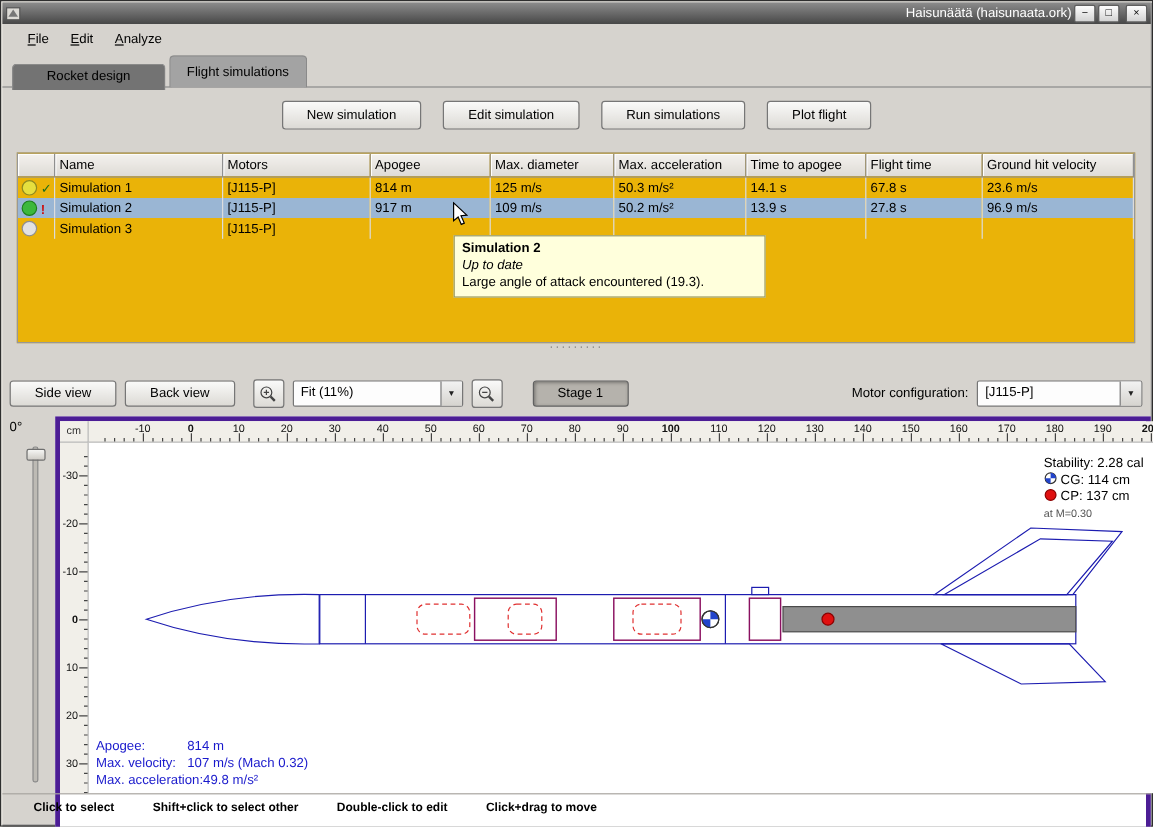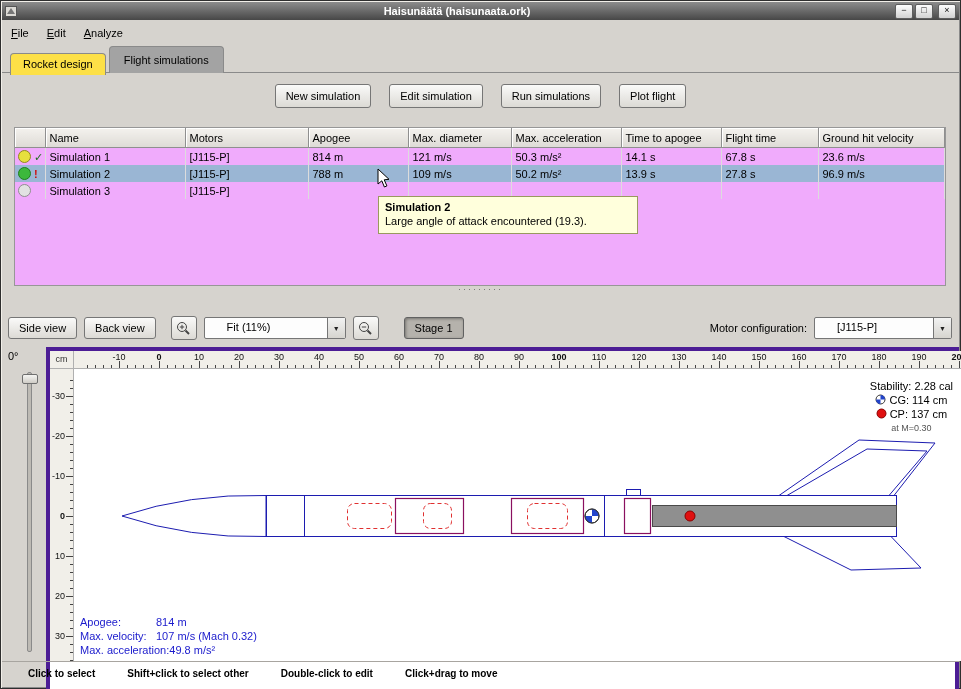--- a/index.html
+++ b/index.html
@@ -7,50 +7,50 @@
        font-family:"Liberation Sans","DejaVu Sans",sans-serif;font-size:11px;color:#000;
        background:#d6d3ce}
   .window{position:absolute;inset:0;background:#d6d3ce;
           box-shadow:inset 0 0 0 1px #2e2e2e, inset 2px 2px 0 #f2efe9, inset -2px -2px 0 #8a8a8a}
 
   
   .titlebar{position:absolute;top:2px;left:2px;right:2px;height:18px;
             background:linear-gradient(180deg,#8c8c8c,#474747);
             display:flex;align-items:center;padding:0 3px;box-sizing:border-box}
   .app-icon{width:16px;height:14px;display:flex;align-items:center}
-  .tb-title{flex:1;text-align:center;color:#fff;font-weight:bold;font-size:11px;
+  .tb-title{flex:1;text-align:right;color:#fff;font-weight:normal;font-size:11px;
             white-space:nowrap;overflow:hidden}
   .tb-btn{width:16px;height:13px;background:linear-gradient(#fdfdfd,#d2d2d2);
           border:1px solid #5e5e5e;border-radius:2px;font-size:9px;line-height:11px;
           text-align:center;margin-left:2px;color:#111;cursor:default}
   .tb-btn.close{margin-left:5px}
 
   
-  .menubar{position:absolute;top:20px;left:2px;right:16px;height:24px;padding:3px 0 0 0;box-sizing:border-box}
+  .menubar{position:absolute;top:20px;left:2px;right:16px;height:24px;padding:3px 0 0 12px;box-sizing:border-box}
   .menu-item{display:inline-block;padding:3px 9px;line-height:14px}
   .menu-item::first-letter{text-decoration:underline}
 
   
   .tabstrip{position:absolute;top:44px;left:2px;right:2px;height:29px;border-bottom:1px solid #8a8a8a;
             padding-left:8px;box-sizing:border-box}
   .tab{display:inline-block;position:relative;border:1px solid #8a8a8a;border-bottom:none;
-       border-radius:4px 4px 0 0;background:#fde047;padding:4px 12px;top:6px;margin-right:3px;line-height:13px}
+       border-radius:4px 4px 0 0;background:#737373;padding:4px 28px;top:6px;margin-right:3px;line-height:13px}
   .tab.active{top:2px;padding:7px 14px 6px;background:#a3a3a3;z-index:3;margin-bottom:-1px}
 
   
   .sim-toolbar{position:absolute;top:84px;left:0;right:0;height:24px;display:flex;
                justify-content:center;gap:18px}
   .btn{font-family:inherit;font-size:11px;color:#000;background:linear-gradient(#fafaf9,#dcdad5);
-       border:1px solid #767676;border-radius:3px;padding:3px 10px;line-height:14px;cursor:default}
+       border:1px solid #767676;border-radius:3px;padding:3px 20px;line-height:14px;cursor:default}
   .btn.pressed{background:#b5b2ac;box-shadow:inset 1px 1px 3px rgba(0,0,0,.35);border-color:#616161}
   .icon-btn{width:26px;height:24px;padding:2px;display:inline-flex;align-items:center;justify-content:center}
 
   
   .table-panel{position:absolute;top:127px;left:14px;right:15px;height:157px;border:1px solid #979797;
-               background:#f0abfc;overflow:hidden}
+               background:#eab308;overflow:hidden}
   table.sim-table{border-collapse:collapse;width:100%;table-layout:fixed;font-size:11px}
   .sim-table th{height:17px;padding:1px 4px;font-weight:normal;text-align:left;white-space:nowrap;overflow:hidden;
                 background:linear-gradient(#f4f2ee,#dedbd6);border-right:1px solid #8f8f8f;
                 border-bottom:1px solid #8f8f8f;box-shadow:inset 1px 1px 0 #fff}
   .sim-table td{height:17px;padding:0 4px;border-right:1px solid #dcdcdc;white-space:nowrap;overflow:hidden}
   .sim-table tr.selected td{background:var(--selection)}
   td.status-cell{text-align:left;padding-left:3px}
   .ball{display:inline-block;width:11px;height:11px;border-radius:50%;vertical-align:-2px}
   .mark{font-weight:bold;margin-left:3px;font-size:11px}
 
@@ -65,21 +65,21 @@
 
   
   .splitter{position:absolute;top:285px;left:0;right:0;height:12px;text-align:center;color:#6d6d6d;
             font-size:9px;letter-spacing:2px;line-height:9px;cursor:row-resize}
 
   
   .viewbar{position:absolute;top:315px;left:8px;right:9px;height:26px;display:flex;align-items:center;gap:7px}
   .viewbar .gap-l{margin-left:8px}
   .combo{display:flex;align-items:stretch;border:1px solid #767676;border-radius:2px;height:22px;
          background:#fdfdfd;box-sizing:border-box}
-  .combo .val{flex:1;padding:3px 22px 0;white-space:nowrap;overflow:hidden}
+  .combo .val{flex:1;padding:3px 6px 0;white-space:nowrap;overflow:hidden}
   .combo .arrow{width:17px;border-left:1px solid #767676;background:linear-gradient(#f2f2f2,#d6d4cf);
                 display:flex;align-items:center;justify-content:center;font-size:7px;color:#222}
   .zoom-combo{width:142px}
   .motor-combo{width:138px}
   .spacer{flex:1}
   .stage-btn{margin-left:18px}
 
   
   .rot-label{position:absolute;left:8px;top:350px}
   .rot-slider{position:absolute;left:22px;top:372px;width:14px;height:278px}
@@ -99,21 +99,21 @@
   .drawing{position:relative;background:#fff;overflow:hidden}
   .rocket-svg{position:absolute;left:0;top:0}
   .rk{fill:none;stroke:var(--rocket_outline);stroke-width:1}
   .comp{fill:none;stroke:var(--component_maroon);stroke-width:1.2}
   .chute{fill:none;stroke:var(--chute_red);stroke-width:1;stroke-dasharray:4 3}
   .motor{fill:var(--motor_gray);stroke:#4a4a4a}
   .cgq{fill:var(--cg_color)}
   .cp{fill:var(--cp_color);stroke:#8a0000}
 
   .rocket-info{position:absolute;left:6px;top:10px;line-height:13px}
-  .stability{position:absolute;right:8px;top:10px;text-align:center;line-height:14px}
+  .stability{position:absolute;right:8px;top:10px;text-align:left;line-height:14px}
   .stability .mach{font-size:9px;color:#555}
   .stab-ico{vertical-align:-1px;margin-right:3px}
   .flight-stats{position:absolute;left:6px;bottom:4px;color:var(--info_blue);line-height:14px}
   .fs-label{display:inline-block;min-width:76px}
 
   
   .statusbar{position:absolute;top:661px;left:2px;right:2px;height:26px;border-top:1px solid #a8a5a0;
              display:flex;gap:32px;padding:6px 0 0 26px;box-sizing:border-box;
              font-size:10px;font-weight:bold}
 </style>
@@ -171,31 +171,31 @@
             <th>Flight time</th>
             <th>Ground hit velocity</th>
           </tr>
         </thead>
       <tbody id="sim-tbody">
           <tr class="sim-row">
             <td class="status-cell"><span class="ball" style="background: rgb(230, 223, 62); border: 1px solid rgb(143, 138, 32);"></span><span class="mark" style="color: rgb(28, 110, 28);">✓</span></td>
             <td>Simulation 1</td>
             <td>[J115-P]</td>
             <td>814 m</td>
-            <td>121 m/s</td>
+            <td>125 m/s</td>
             <td>50.3 m/s²</td>
             <td>14.1 s</td>
             <td>67.8 s</td>
             <td>23.6 m/s</td>
           </tr>
           <tr class="sim-row selected">
             <td class="status-cell"><span class="ball" style="background: rgb(60, 184, 60); border: 1px solid rgb(30, 126, 30);"></span><span class="mark" style="color: rgb(204, 17, 17);">!</span></td>
             <td>Simulation 2</td>
             <td>[J115-P]</td>
-            <td>788 m</td>
+            <td>917 m</td>
             <td>109 m/s</td>
             <td>50.2 m/s²</td>
             <td>13.9 s</td>
             <td>27.8 s</td>
             <td>96.9 m/s</td>
           </tr>
           <tr class="sim-row">
             <td class="status-cell"><span class="ball" style="background: rgb(226, 226, 226); border: 1px solid rgb(143, 143, 143);"></span></td>
             <td>Simulation 3</td>
             <td>[J115-P]</td>
@@ -487,20 +487,21 @@
 
   <div class="statusbar" id="status-bar">
       <span>Click to select</span>
       <span>Shift+click to select other</span>
       <span>Double-click to edit</span>
       <span>Click+drag to move</span>
     </div>
 
   <div class="tooltip">
     <div class="tip-title">Simulation 2</div>
+    <div class="tip-state">Up to date</div>
     <div class="tip-text">Large angle of attack encountered (19.3).</div>
   </div>
 
   <svg class="cursor" width="16" height="22">
     <path d="M4,1 L4,16 L7.8,12.8 L10.4,19 L12.9,17.9 L10.2,11.8 L15,11.3 Z" fill="#fff" stroke="#000"></path>
   </svg>
 
 </div>
 
 </body></html>

